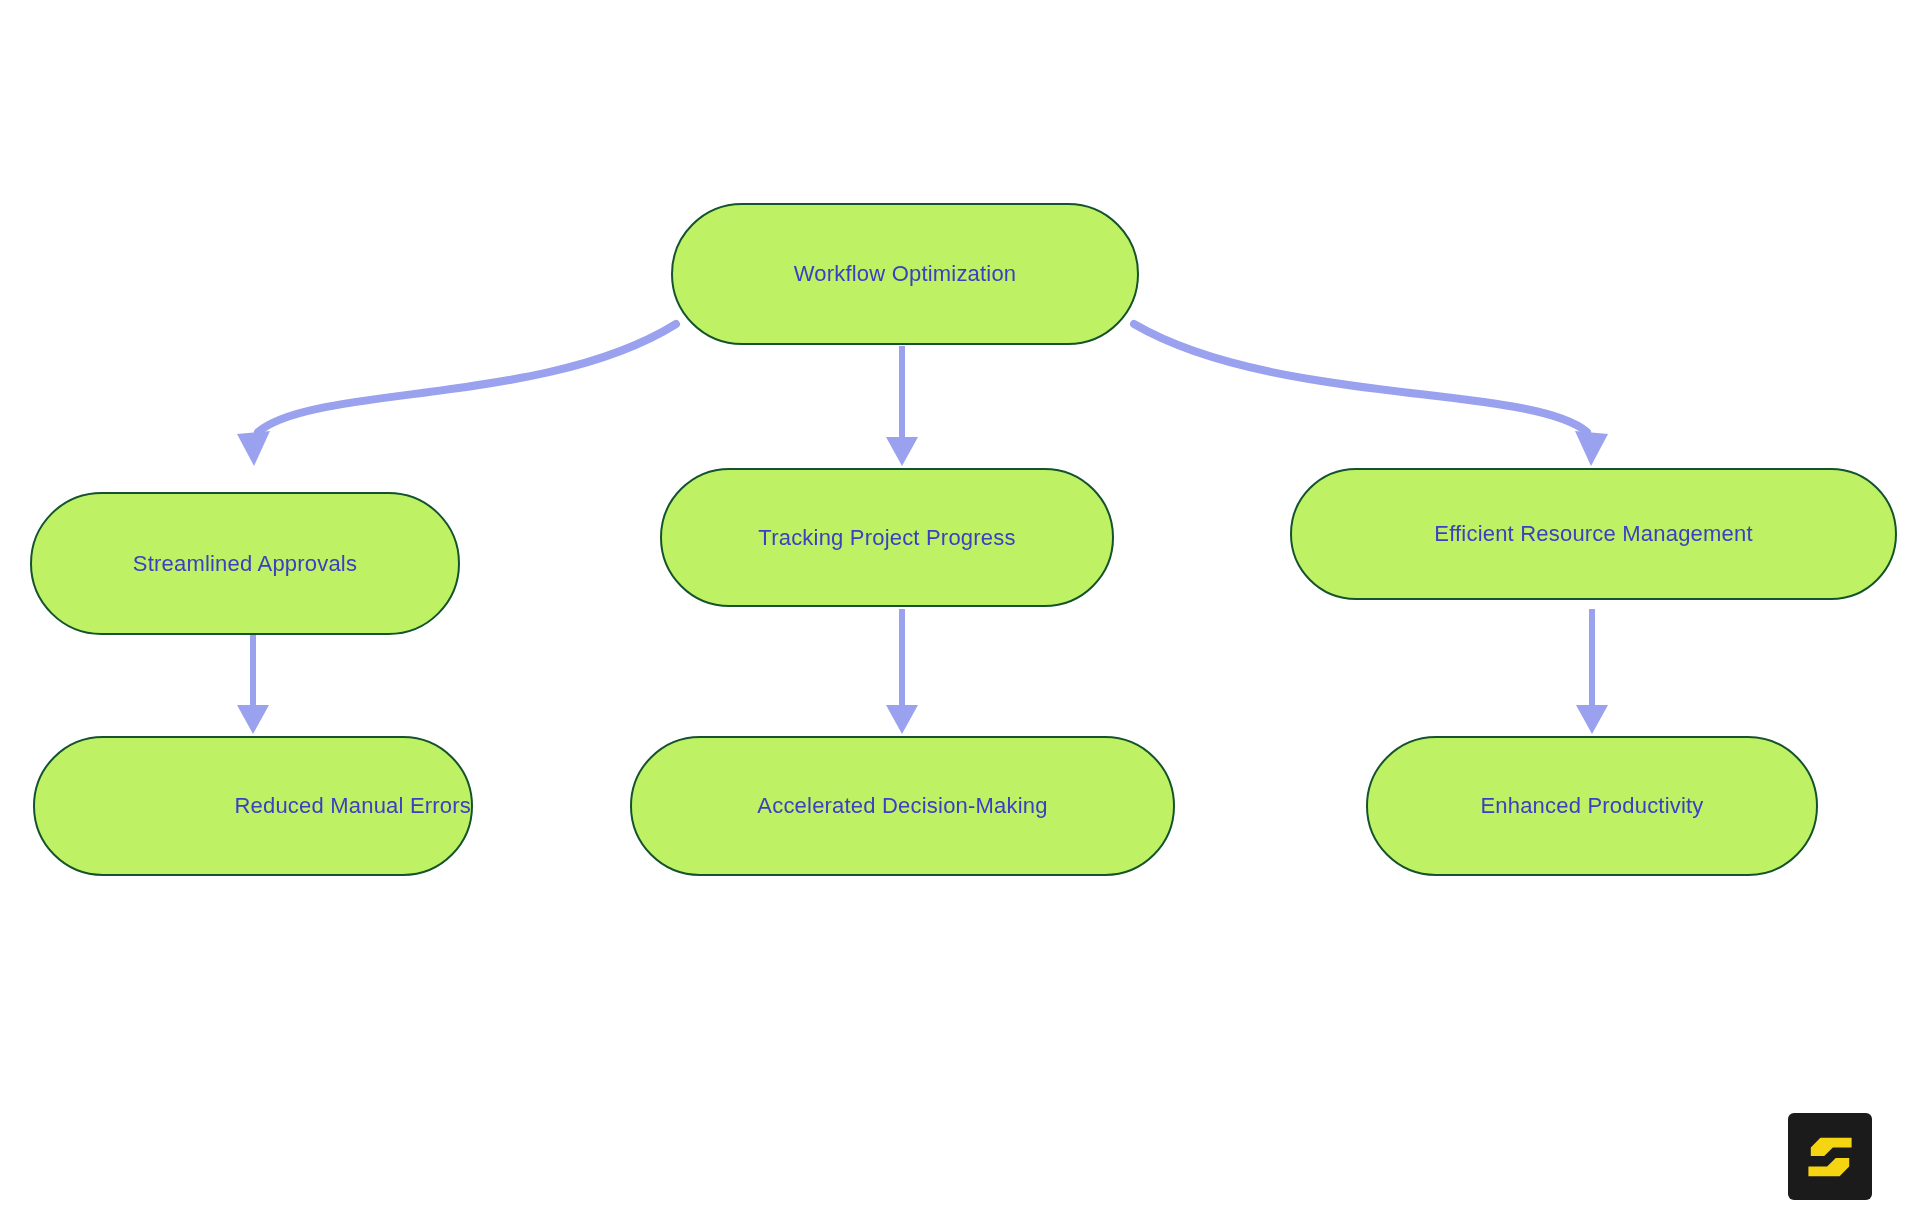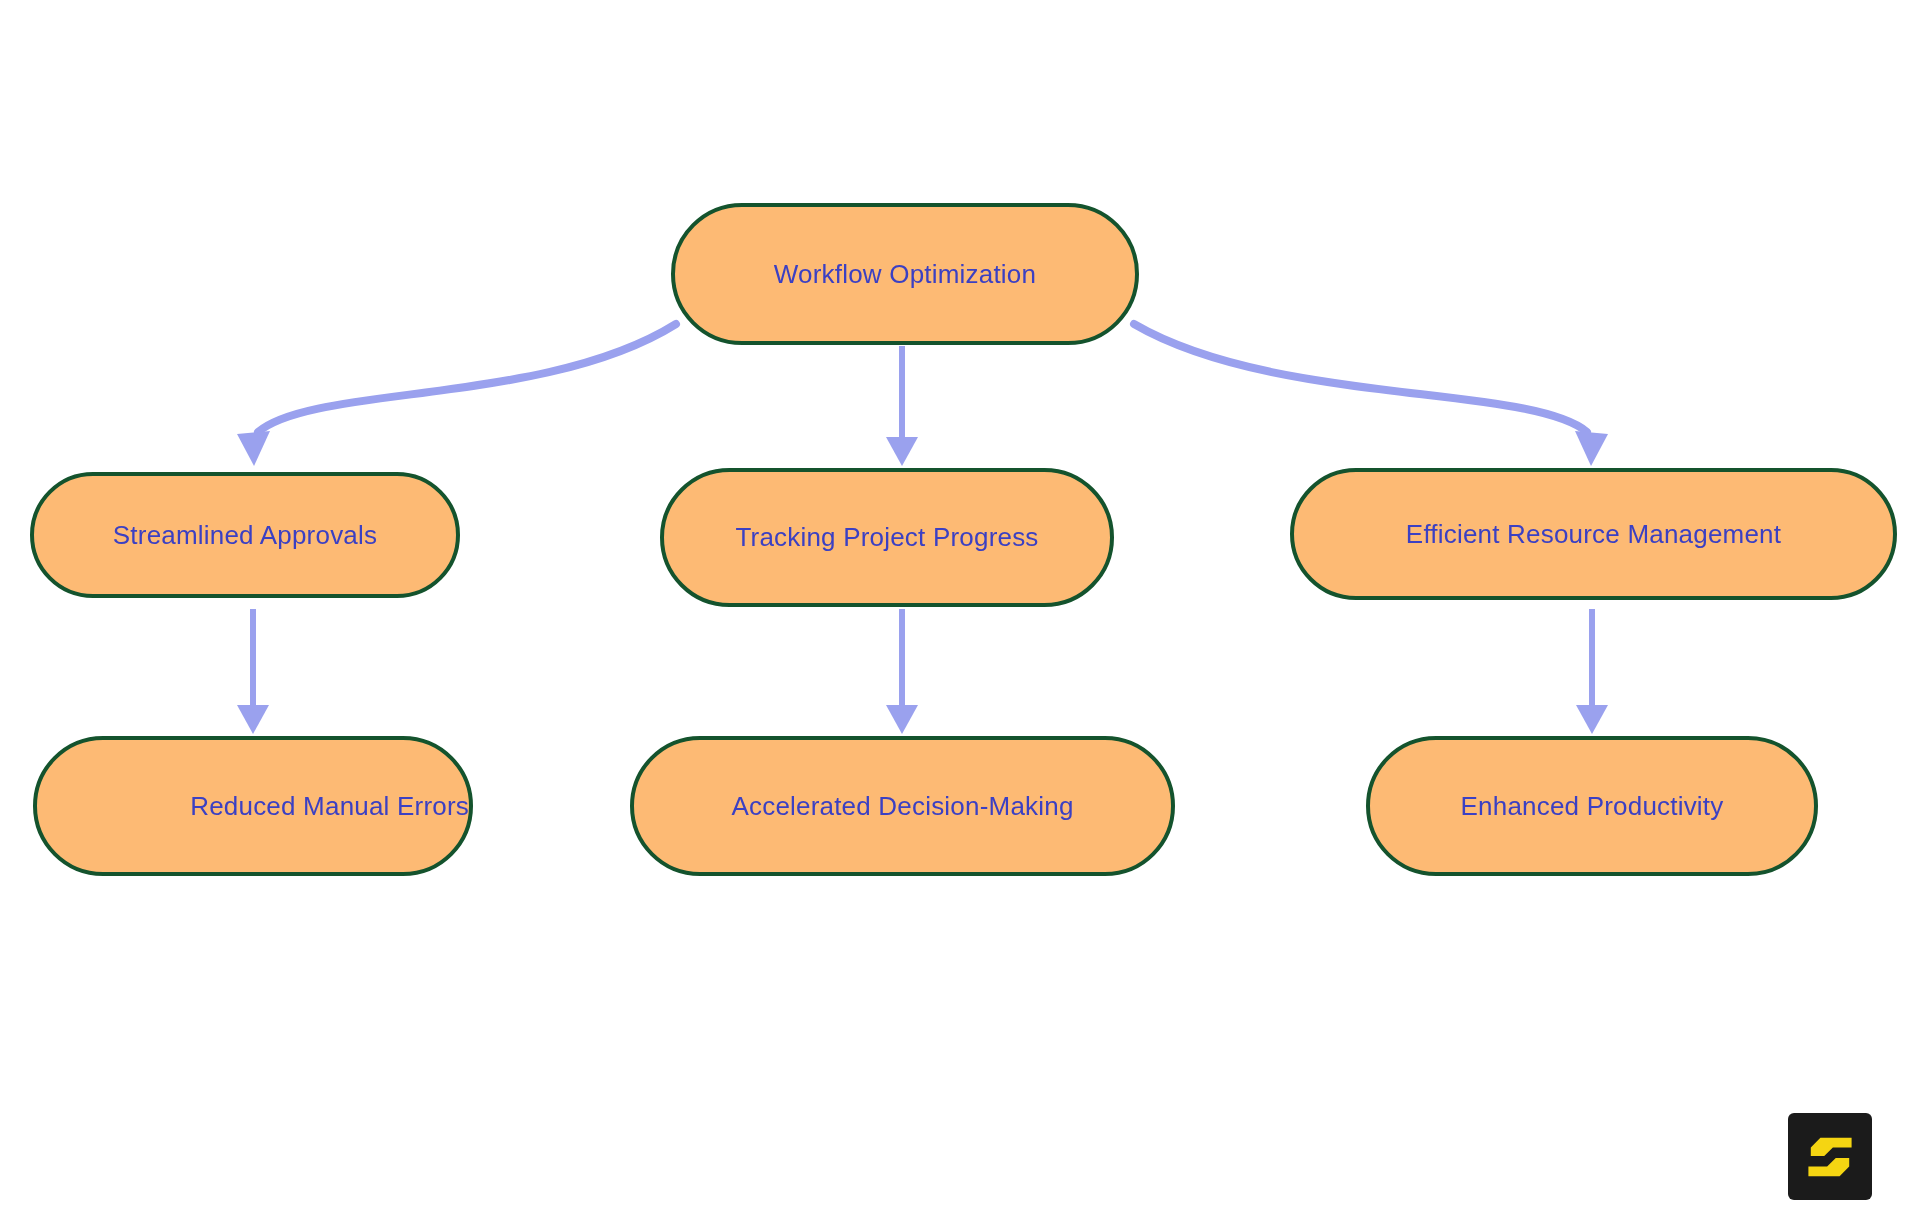--- a/index.html
+++ b/index.html
@@ -18,28 +18,28 @@
   .edges-layer {
     position: absolute;
     inset: 0;
     width: 1920px;
     height: 1215px;
     pointer-events: none;
   }
   .node {
     position: absolute;
     box-sizing: border-box;
-    background: #fdba74;
-    border: 4px solid #14532d;
+    background: #bef264;
+    border: 2px solid #14532d;
     border-radius: 72px;
     display: flex;
     align-items: center;
     justify-content: center;
     color: #3b40c3;
-    font-size: 26px;
+    font-size: 22px;
     letter-spacing: 0.2px;
     white-space: nowrap;
     text-align: center;
   }
   .node-label { pointer-events: none; }
   .logo-badge {
     position: absolute;
     left: 1788px;
     top: 1113px;
     width: 84px;
@@ -86,21 +86,21 @@
     <g>
       <path d="M 1592 609 L 1592 706" fill="none" stroke="#9aa1ee" stroke-width="6"></path>
       <polygon points="1576,705 1608,705 1592,734" fill="#9aa1ee"></polygon>
     </g>
   </svg>
 
   <div class="node" style="left:671px; top:203px; width:468px; height:142px;">
     <span class="node-label">Workflow Optimization</span>
   </div>
 
-  <div class="node" style="left:30px; top:472px; width:430px; height:126px;align-items:center;">
+  <div class="node" style="left:30px; top:492px; width:430px; height:143px;align-items:center;">
     <span class="node-label">Streamlined Approvals</span>
   </div>
 
   <div class="node" style="left:660px; top:468px; width:454px; height:139px;">
     <span class="node-label">Tracking Project Progress</span>
   </div>
 
   <div class="node" style="left:1290px; top:468px; width:607px; height:132px;">
     <span class="node-label">Efficient Resource Management</span>
   </div>

